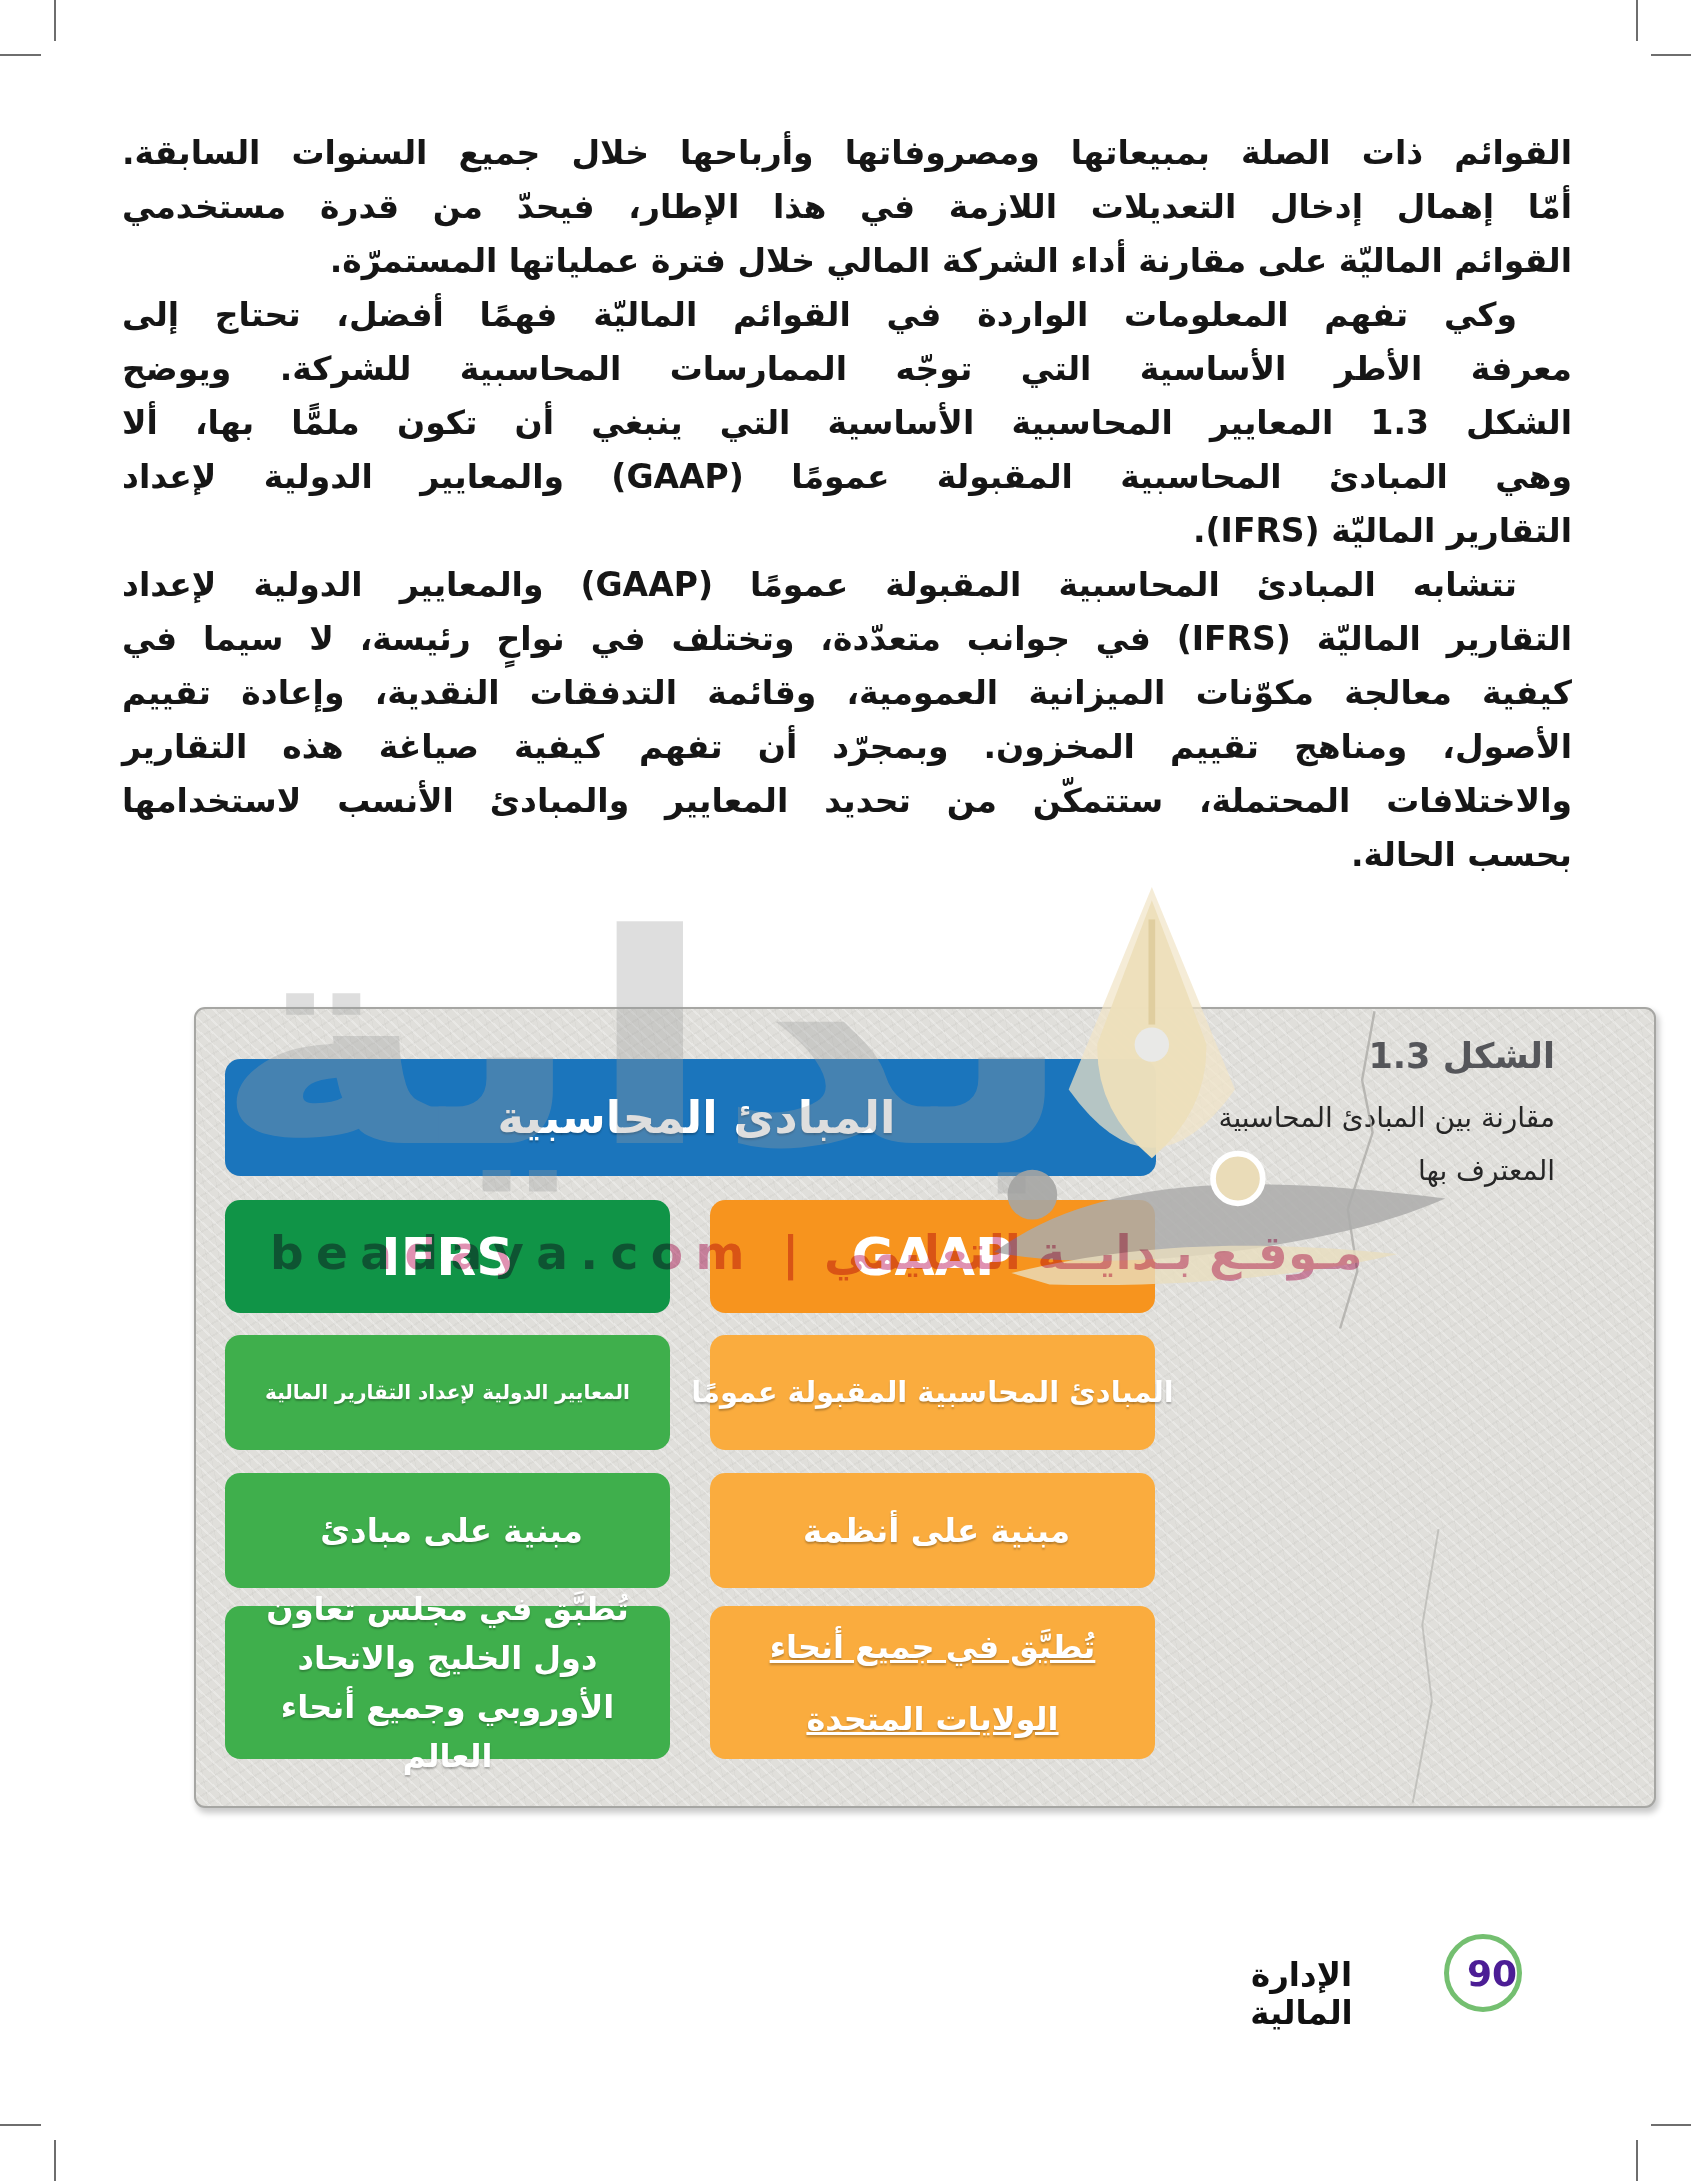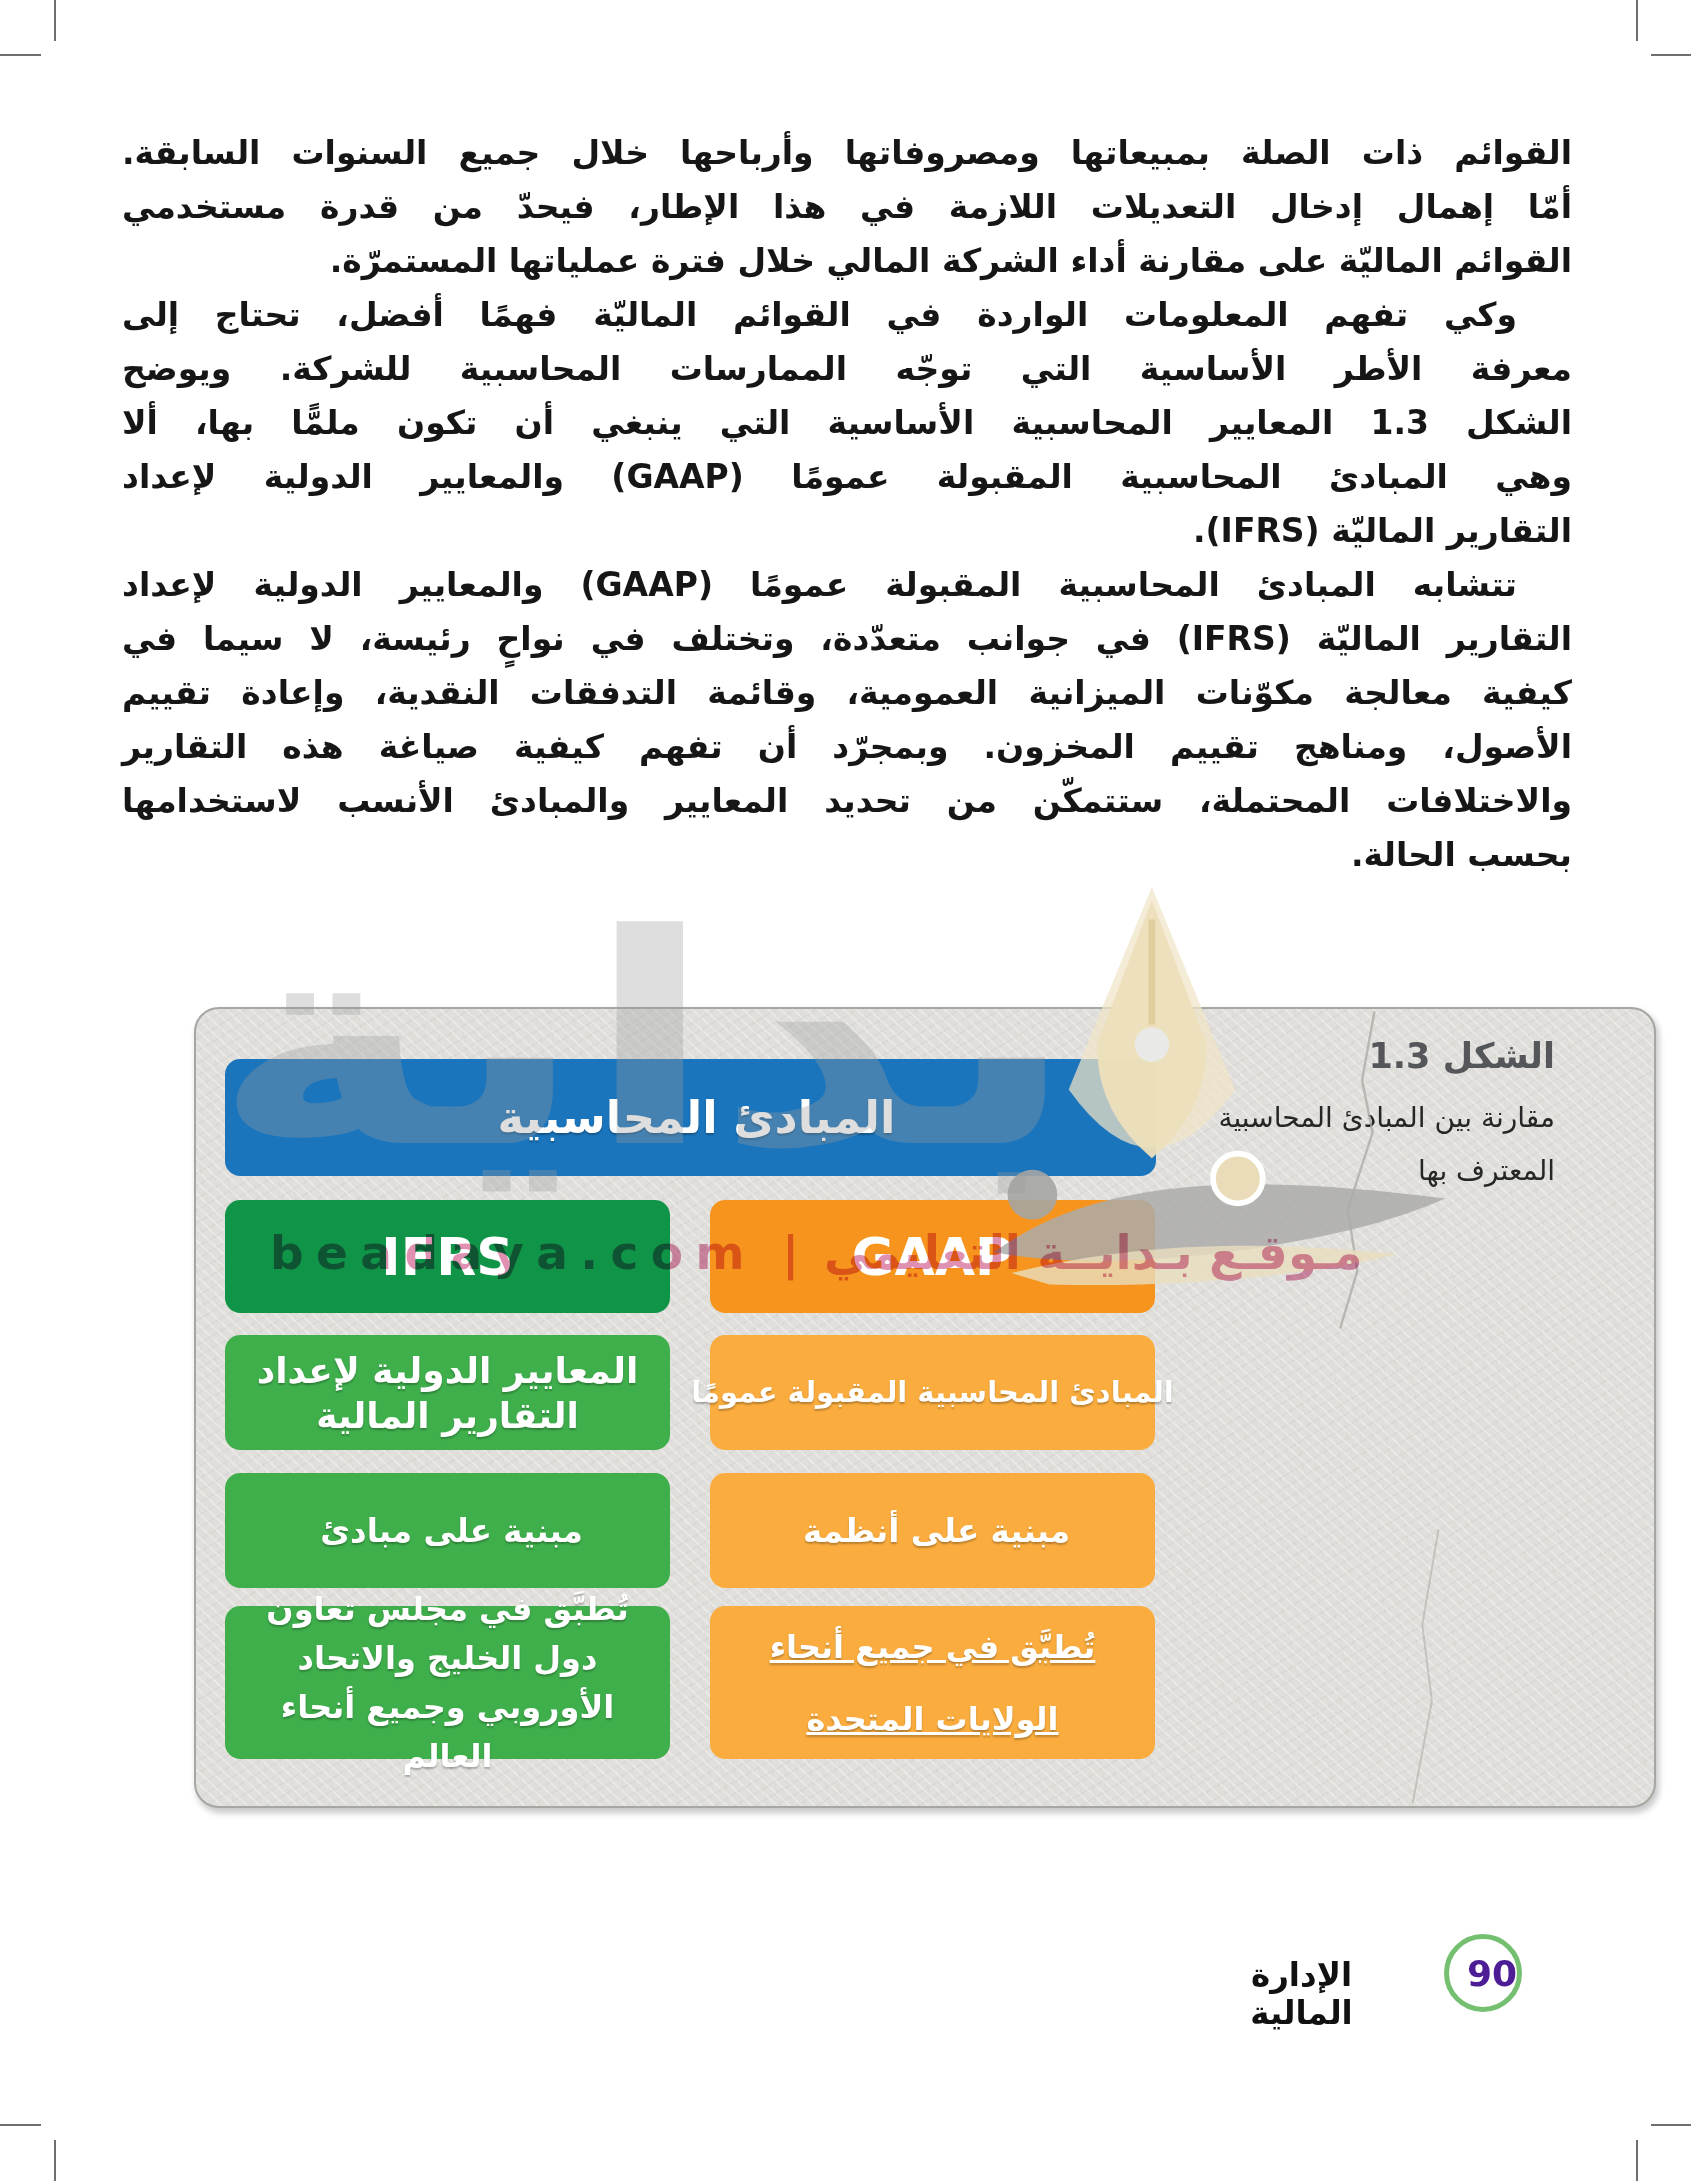--- a/index.html
+++ b/index.html
@@ -26,41 +26,41 @@
   .body-text .l-indent { text-indent:55px; }
 
   
   .figure-panel {
     position:absolute; left:194px; top:1007px; width:1462px; height:801px;
     background-color:#e0dfdb;
     background-image:
       repeating-linear-gradient(43deg, rgba(255,255,255,.28) 0 1.9px, rgba(0,0,0,0) 1.9px 8.6px),
       repeating-linear-gradient(-31deg, rgba(110,110,104,.05) 0 1.9px, rgba(0,0,0,0) 1.9px 10.5px),
       repeating-linear-gradient(78deg, rgba(140,140,132,.05) 0 1px, rgba(0,0,0,0) 1px 12.4px);
-    border:2.9px solid #a6a6a3; border-radius:25px;
+    border:2.9px solid #a6a6a3; border-radius:11px;
     box-shadow:2.9px 4.8px 6.7px rgba(0,0,0,.22);
   }
   .fig-caption {
     position:absolute; right:99px; top:27px; width:363px;
     direction:rtl; text-align:right;
   }
   .fig-label { font-size:35px; font-weight:bold; color:#55565a; margin-bottom:15.3px; }
   .fig-cap-line { font-size:28px; color:#262626; line-height:53px; }
 
   .diag-box {
     position:absolute; display:flex; align-items:center; justify-content:center;
     color:#ffffff; font-weight:bold; text-align:center; direction:rtl;
     border-radius:15.3px; text-shadow:0 1.9px 1.9px rgba(0,0,0,.25);
   }
   .bar-header   { left:29px;  top:50px;  width:931px; height:117px; background:#1b75bc; font-size:45px;padding-left:12px; }
   .ifrs-header  { left:29px;  top:191px; width:445px; height:113px; background:#109447; font-size:52px; text-shadow:none; font-family:"DejaVu Sans", sans-serif; }
   .gaap-header  { left:514px; top:191px; width:445px; height:113px; background:#f7941e; font-size:52px; text-shadow:none; }
   .g-row { background:#3faf4c; left:29px;  width:445px; }
   .o-row { background:#faac3e; left:514px; width:445px; }
-  .row-1 { top:326px; height:115px; font-size:36px; line-height:45px; padding:0 17px; }
+  .row-1 { top:326px; height:115px; font-size:20px; line-height:45px; padding:0 17px; }
   .row-2 { top:464px; height:115px; font-size:32.5px;padding-left:8px; }
   .row-3 { top:597px; height:153px; font-size:32px; line-height:49px; padding:0 31px; }
   .o-row.row-1 { font-size:29px; white-space:nowrap; }
   .o-row.row-3 { line-height:72px;text-decoration:underline; }
 
   
   .wm-big {
     position:absolute; left:212px; top:872px; z-index:4;
     font-size:292px; font-weight:bold; color:#9c9d9d; opacity:.33;
     transform:scaleX(1.30); transform-origin:left top;

